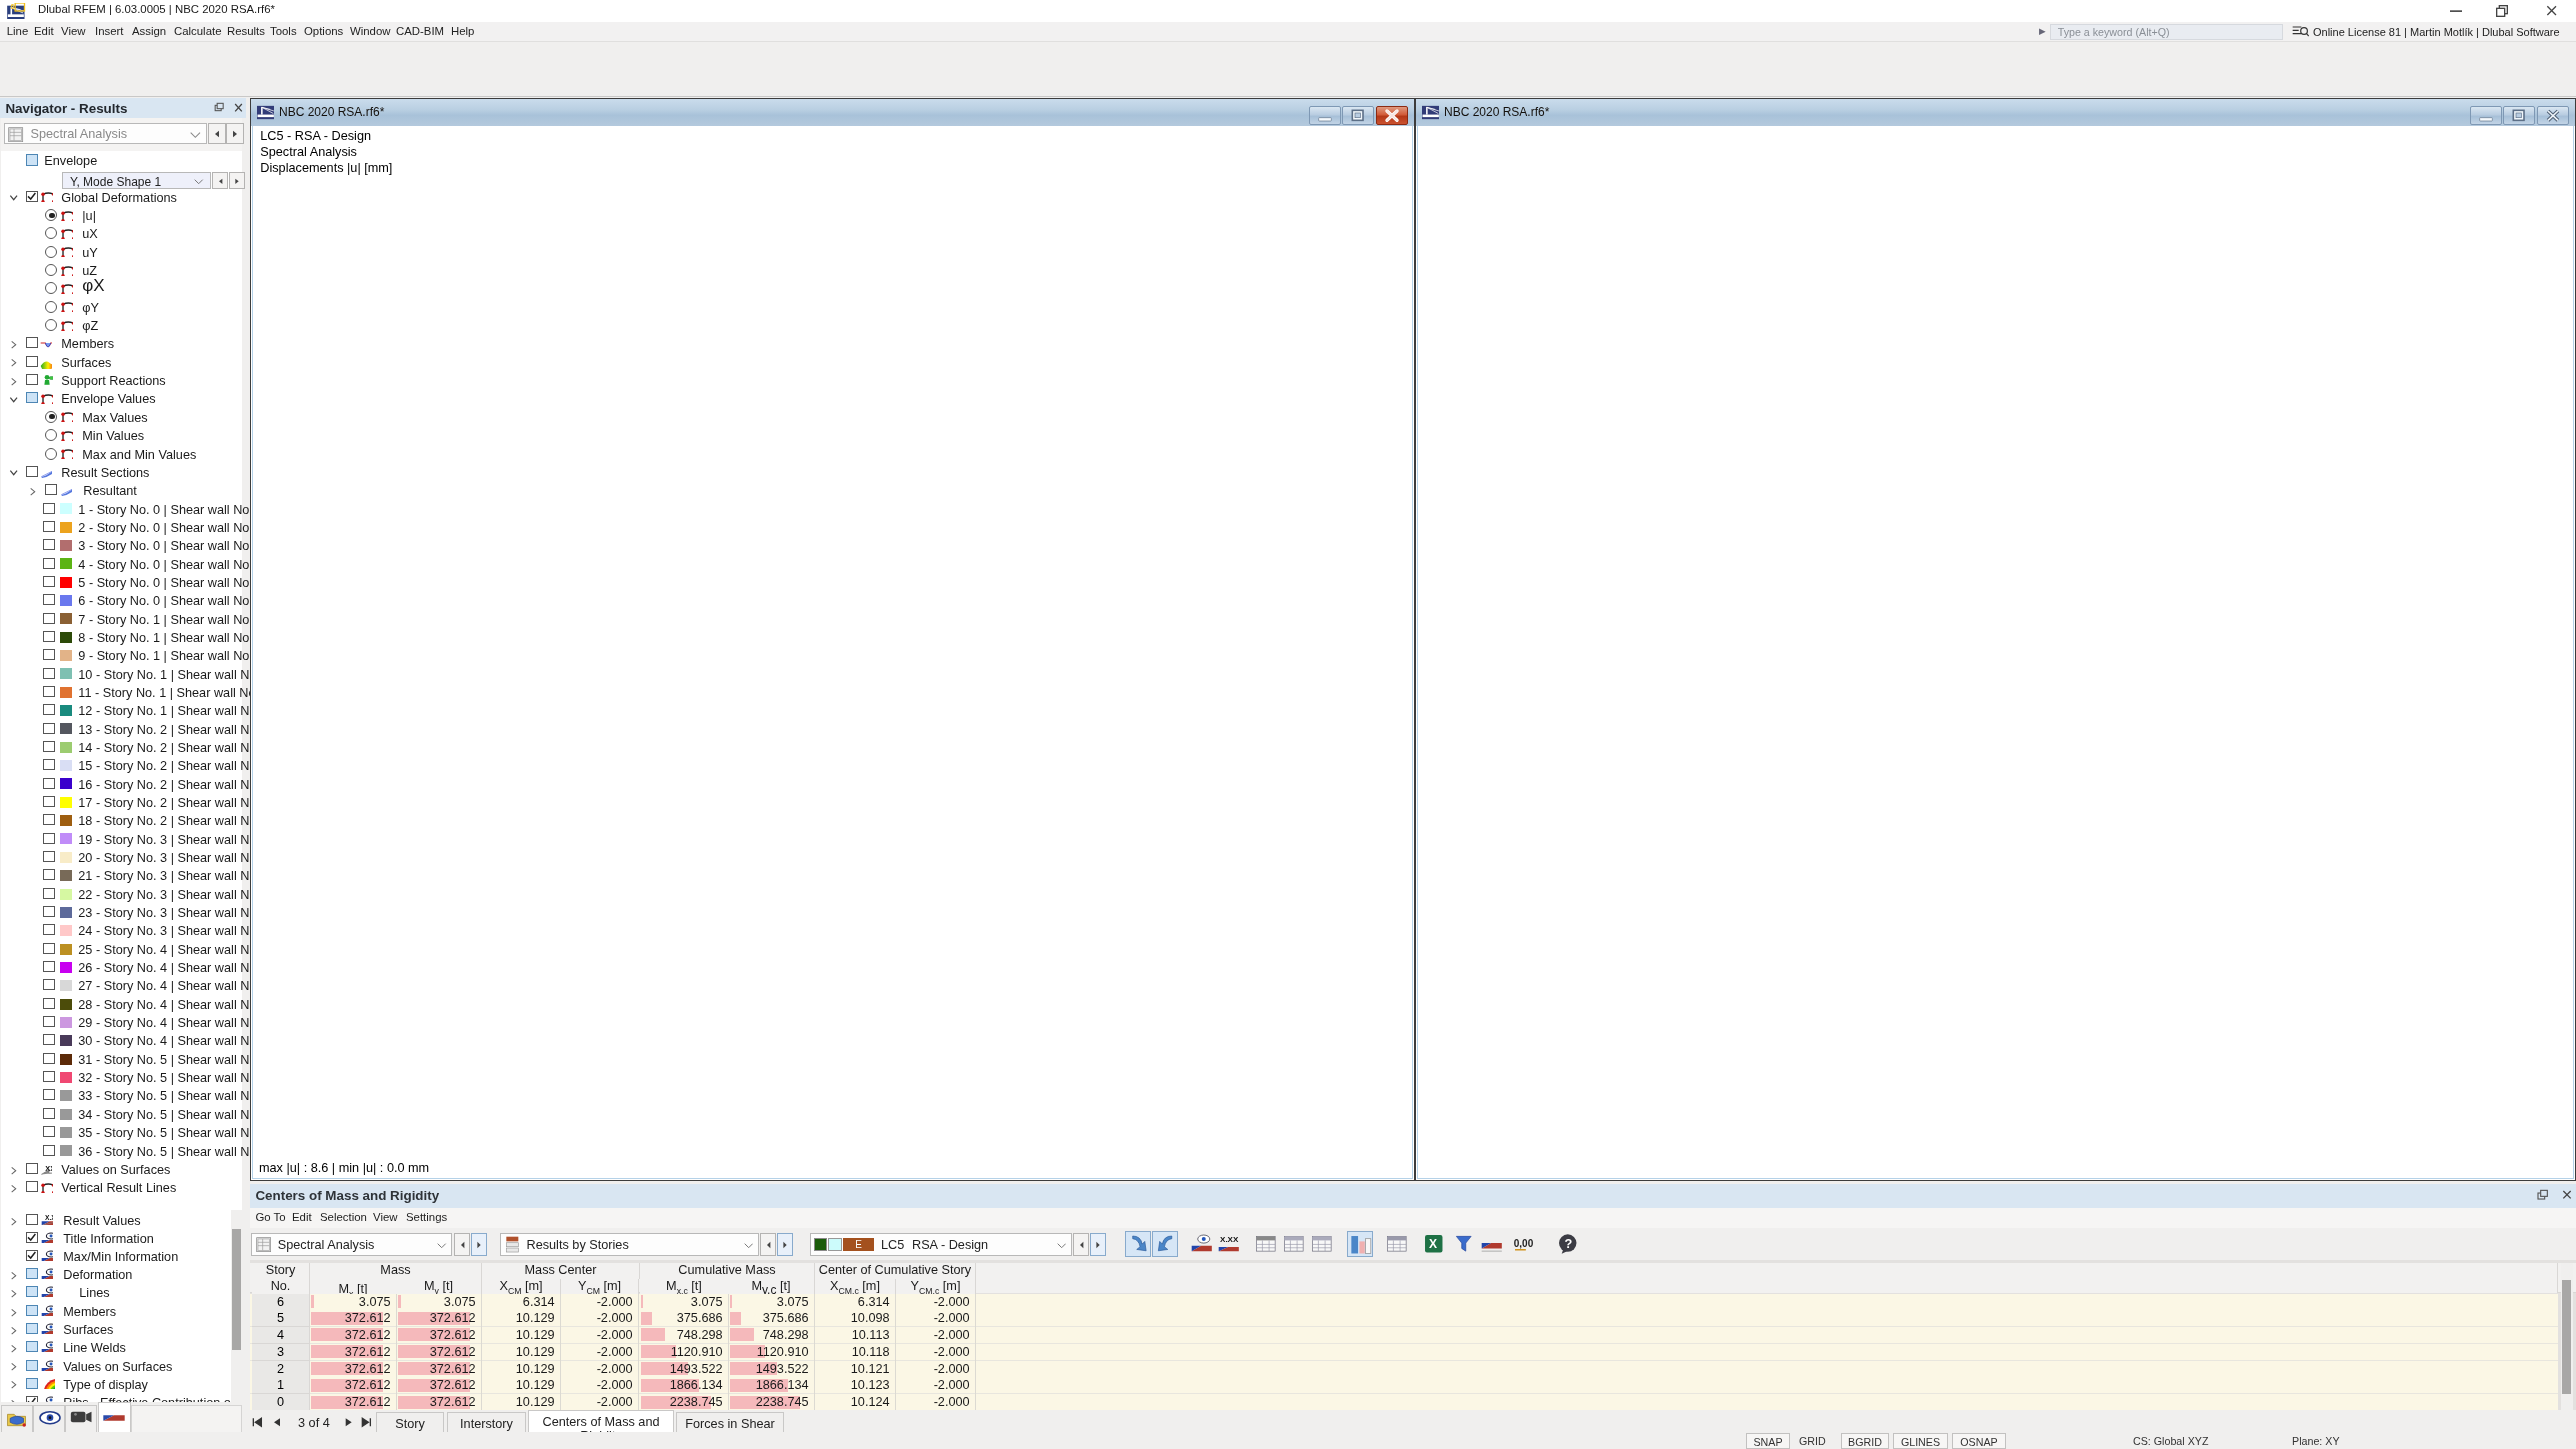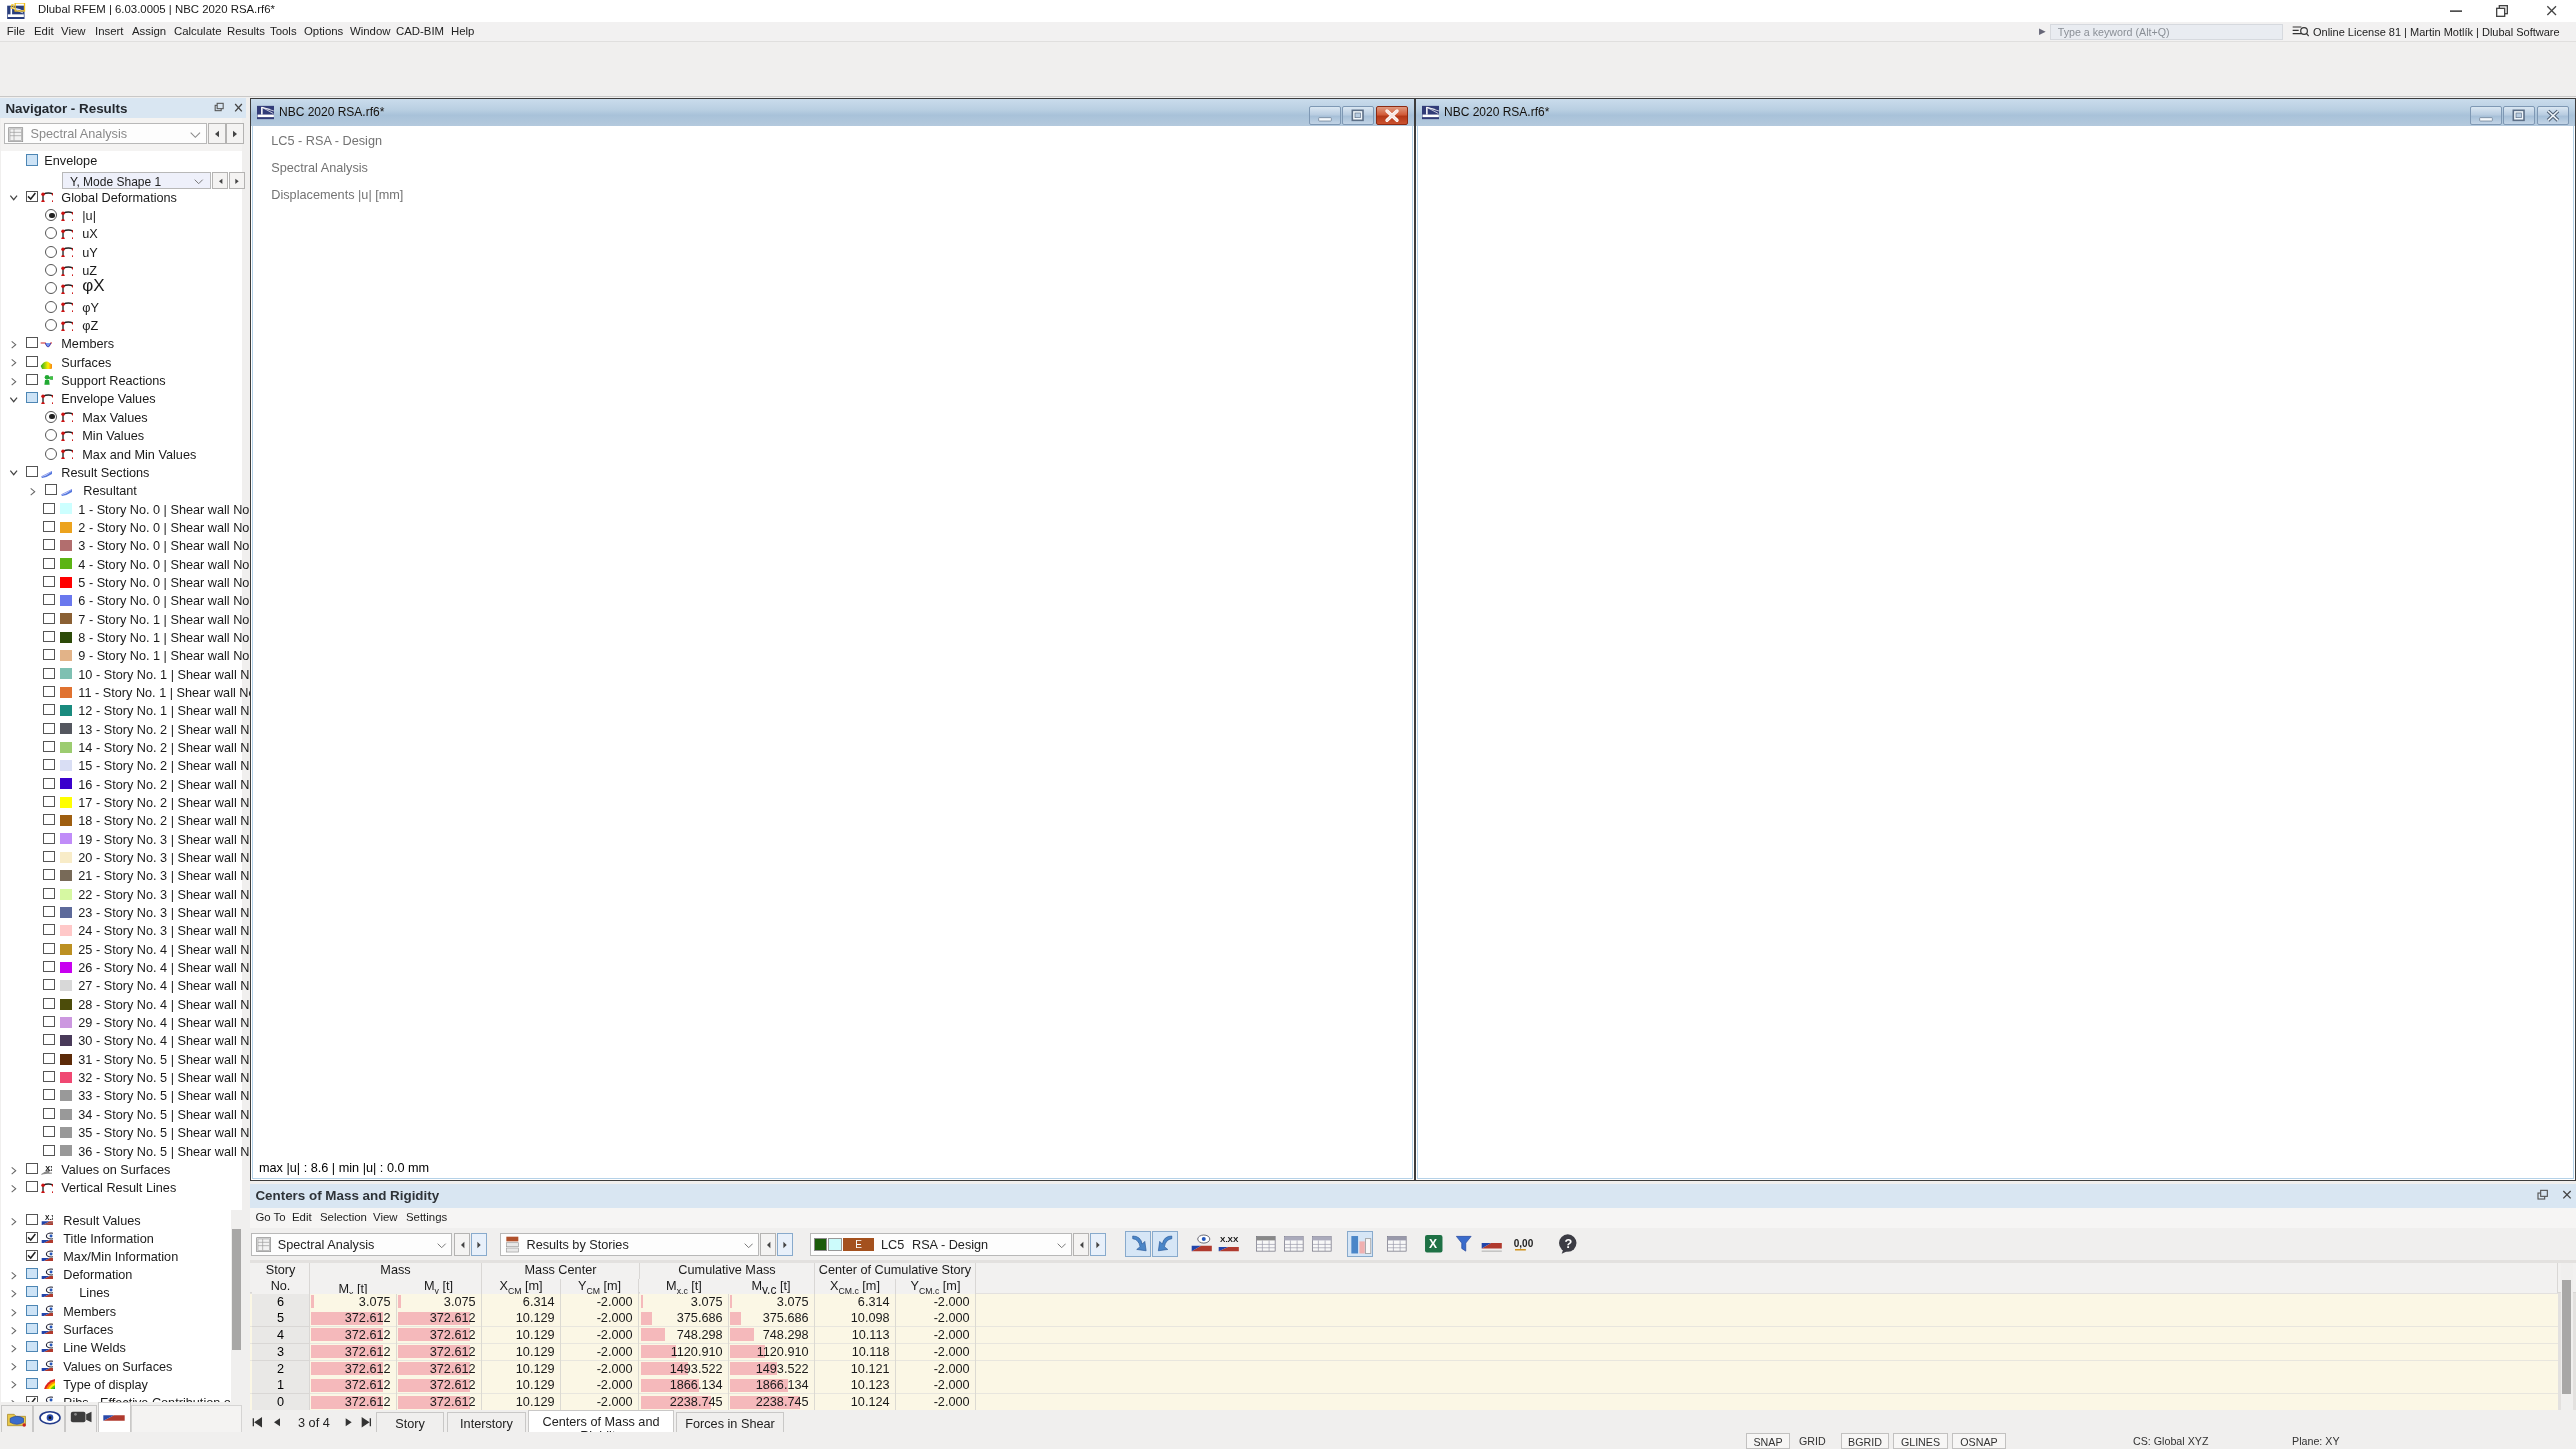--- a/index.html
+++ b/index.html
@@ -78,21 +78,21 @@
   <div class="abs title">Dlubal RFEM | 6.03.0005 | NBC 2020 RSA.rf6*</div>
   <svg class="abs" style="left:2435px;top:2.7px" width="134" height="16" viewBox="0 0 200 24">
     <rect x="22" y="11" width="18" height="2.4" fill="#444"></rect>
     <rect x="96" y="4" width="12" height="12" fill="none" stroke="#444" stroke-width="2"></rect>
     <rect x="92" y="8" width="12" height="12" fill="#fff" stroke="#444" stroke-width="2"></rect>
     <path d="M168 5 L181 18 M181 5 L168 18" stroke="#444" stroke-width="2"></path>
   </svg>
 </div>
 
 <div class="abs" id="menubar">
-  <span class="menuitem" style="left:6.7px">File</span>
+  <span class="menuitem" style="left:6.7px">Line</span>
   <span class="menuitem" style="left:34px">Edit</span>
   <span class="menuitem" style="left:61px">View</span>
   <span class="menuitem" style="left:95px">Insert</span>
   <span class="menuitem" style="left:132px">Assign</span>
   <span class="menuitem" style="left:174px">Calculate</span>
   <span class="menuitem" style="left:227px">Results</span>
   <span class="menuitem" style="left:270px">Tools</span>
   <span class="menuitem" style="left:304px">Options</span>
   <span class="menuitem" style="left:350px">Window</span>
   <span class="menuitem" style="left:396px">CAD-BIM</span>
@@ -641,21 +641,21 @@
         </svg></div>
     <div class="wbtn" style="right:6px;background:linear-gradient(#e09a80,#d25c3a 45%,#b53818 55%,#ca5230);border-color:#8c2a12">
       <svg width="30" height="18" viewBox="0 0 45 27">
           <path d="M15 6 L30 20 M30 6 L15 20" stroke="#fff" stroke-width="5" stroke-linecap="round"></path>
           <path d="M15 6 L30 20 M30 6 L15 20" stroke="#f6e4e0" stroke-width="2.6" stroke-linecap="round"></path>
         </svg>
     </div>
   </div>
   <div class="vpclient" id="vp1c">
     <svg class="abs" id="bldg1" style="left:0px;top:0px" width="1162" height="1055" viewBox="0 0 1732 1572"></svg>
-    <div class="abs" style="left:19px;top:2px;font-size:12.7px;color:#737373;line-height:27px">LC5 - RSA - Design<br>Spectral Analysis<br>Displacements |u| [mm]</div>
+    <div class="abs" style="left:8px;top:2px;font-size:12.7px;color:#000000;line-height:16px">LC5 - RSA - Design<br>Spectral Analysis<br>Displacements |u| [mm]</div>
     <div class="abs" style="left:6.7px;bottom:4px;font-size:12.7px;color:#000">max |u| : 8.6 | min |u| : 0.0 mm</div>
     <svg class="abs" id="cube1" style="left:1038px;top:44px" width="99" height="97" viewBox="0 0 148 145"></svg>
     <div class="vpinner"></div>
   </div>
 </div>
 
 <div class="vp" id="vp2" style="left:1415px;top:98px;width:1161px;height:1083px">
   <div class="vptitle">
     <svg class="abs" style="left:6px;top:5.4px" width="17.4" height="16" viewBox="0 0 34 28">
         <rect x="0" y="2" width="34" height="26" fill="#323c78"></rect>

